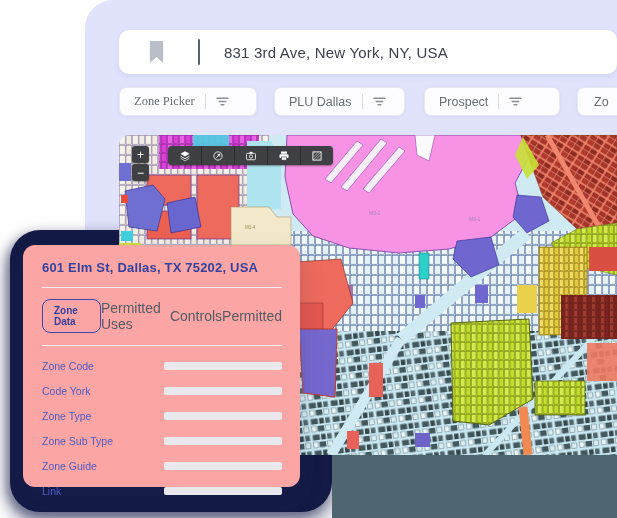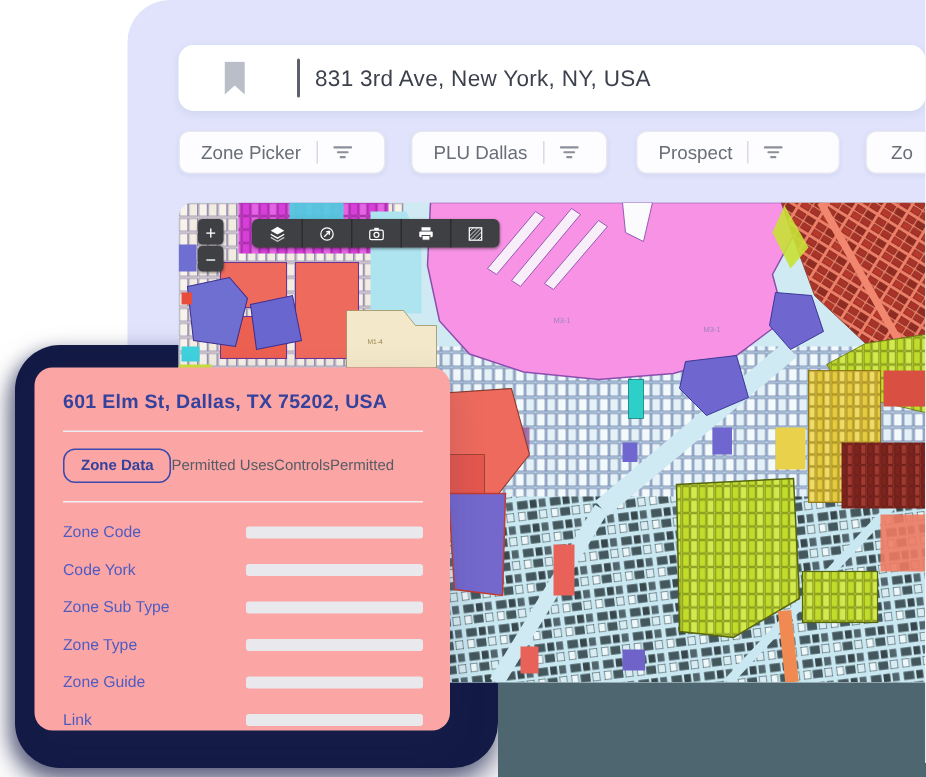--- a/index.html
+++ b/index.html
@@ -13,30 +13,30 @@
   .navy-backdrop{position:absolute;left:10px;top:230px;width:322px;height:282px;
     background:#131a45;border-radius:30px;
     box-shadow:0 10px 18px 2px rgba(19,26,69,.5), -4px 4px 10px rgba(19,26,69,.35);}
   .slate-panel{position:absolute;left:332px;top:455px;width:285px;height:63px;background:#4d6670;}
 
   
   .search-bar{position:absolute;left:119px;top:30px;width:498px;height:44px;background:#ffffff;
     border-radius:10px;display:flex;align-items:center;box-shadow:0 2px 6px rgba(90,95,140,.10);}
   .search-bar .bm{margin-left:28px;display:flex;align-items:center;}
   .search-cursor{width:2px;height:26px;background:#5b606b;margin-left:32px;border-radius:1px;}
-  .search-address{margin-left:10px;font-size:15px;color:#3c414d;letter-spacing:.2px;white-space:nowrap;text-align:right;}
+  .search-address{margin-left:24px;font-size:15px;color:#3c414d;letter-spacing:.2px;white-space:nowrap;text-align:right;}
 
   
   .chip{position:absolute;top:87px;height:29px;background:#fdfdff;border:1px solid #e6e7f2;
     border-radius:7px;display:flex;align-items:center;font-size:12.5px;color:#686d76;
     box-shadow:0 1px 3px rgba(90,95,140,.08);overflow:hidden;white-space:nowrap;}
   .chip .lbl{margin-left:14px;}
   .chip .cdiv{width:1px;height:15px;background:#d8dae6;margin-left:10px;}
   .chip .funnel{margin-left:9px;margin-right:10px;display:flex;align-items:center;}
-  .chip1{left:119px;width:138px;}
+  .chip1{left:119px;width:138px;font-family:Liberation Serif, serif;}
   .chip2{left:274px;width:131px;}
   .chip3{left:424px;width:136px;}
   .chip4{left:577px;width:63px;}
   .chip4 .lbl{margin-left:16px;}
 
   
   .map-panel{position:absolute;left:119px;top:135px;width:498px;height:320px;
     border-top-left-radius:10px;overflow:hidden;background:#cfeaf3;}
   .map-panel svg{display:block;}
   .zoom-ctrl{position:absolute;left:132px;top:146px;width:17px;}
@@ -49,21 +49,21 @@
   .tb-btn + .tb-btn{border-left:1px solid #2c2c2f;}
 
   
   .card{position:absolute;left:23px;top:245px;width:277px;height:242px;background:#fca5a5;
     border-radius:12px;box-shadow:0 10px 24px rgba(40,45,90,.18);padding:15px 18px 12px 19px;}
   .card-title{font-size:13px;font-weight:bold;color:#35429c;letter-spacing:.2px;}
   .card-hr{height:1px;background:#ececf2;margin:12px 0 11px 0;}
   .tabs{display:flex;align-items:center;}
   .tab-pill{border:1.6px solid #3a4aad;border-radius:8px;padding:5px 11px;font-size:10px;
     font-weight:bold;color:#35429c;cursor:pointer;}
-  .tab{font-size:10px;color:#565b64;cursor:pointer;}
+  .tab{font-size:14px;color:#565b64;cursor:pointer;}
   .card-hr2{height:1px;background:#f0f0f5;margin:12px 0 14px 0;}
   .frow{display:flex;align-items:center;margin-bottom:13px;gap:24px;}
   .flabel{width:98px;font-size:10.5px;color:#4d5cc2;flex:none;}
   .fbar{flex:1;height:8px;background:#e9e9ed;border-radius:2px;}
 </style>
 </head>
 <body>
 
 <div class="stage">
 
@@ -286,28 +286,28 @@
 
     <div class="frow">
       <span class="flabel">Zone Code</span>
       <span class="fbar"></span>
     </div>
     <div class="frow">
       <span class="flabel">Code York</span>
       <span class="fbar"></span>
     </div>
     <div class="frow">
+      <span class="flabel">Zone Type</span>
+      <span class="fbar"></span>
+    </div>
+    <div class="frow">
       <span class="flabel">Zone Sub Type</span>
       <span class="fbar"></span>
     </div>
     <div class="frow">
-      <span class="flabel">Zone Type</span>
-      <span class="fbar"></span>
-    </div>
-    <div class="frow">
       <span class="flabel">Zone Guide</span>
       <span class="fbar"></span>
     </div>
     <div class="frow">
       <span class="flabel">Link</span>
       <span class="fbar"></span>
     </div>
   </div>
 
 </div>

